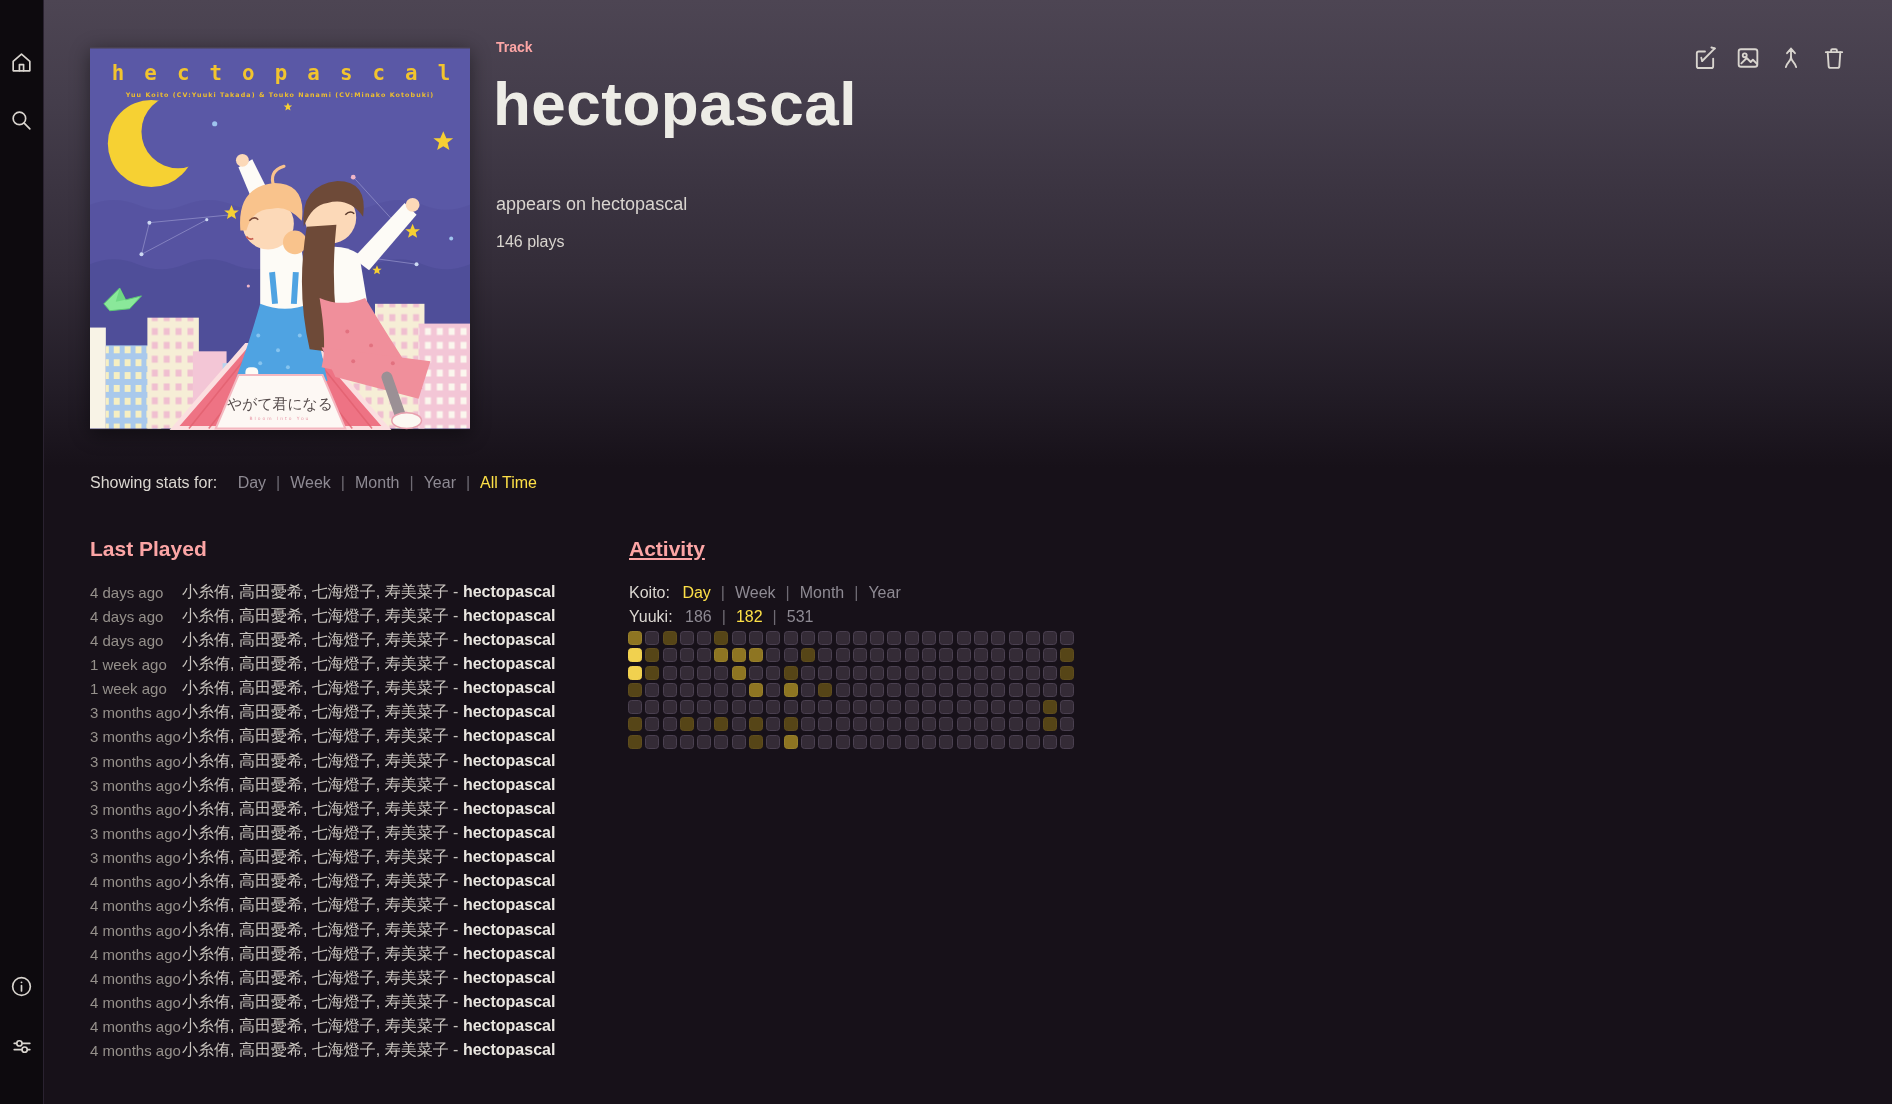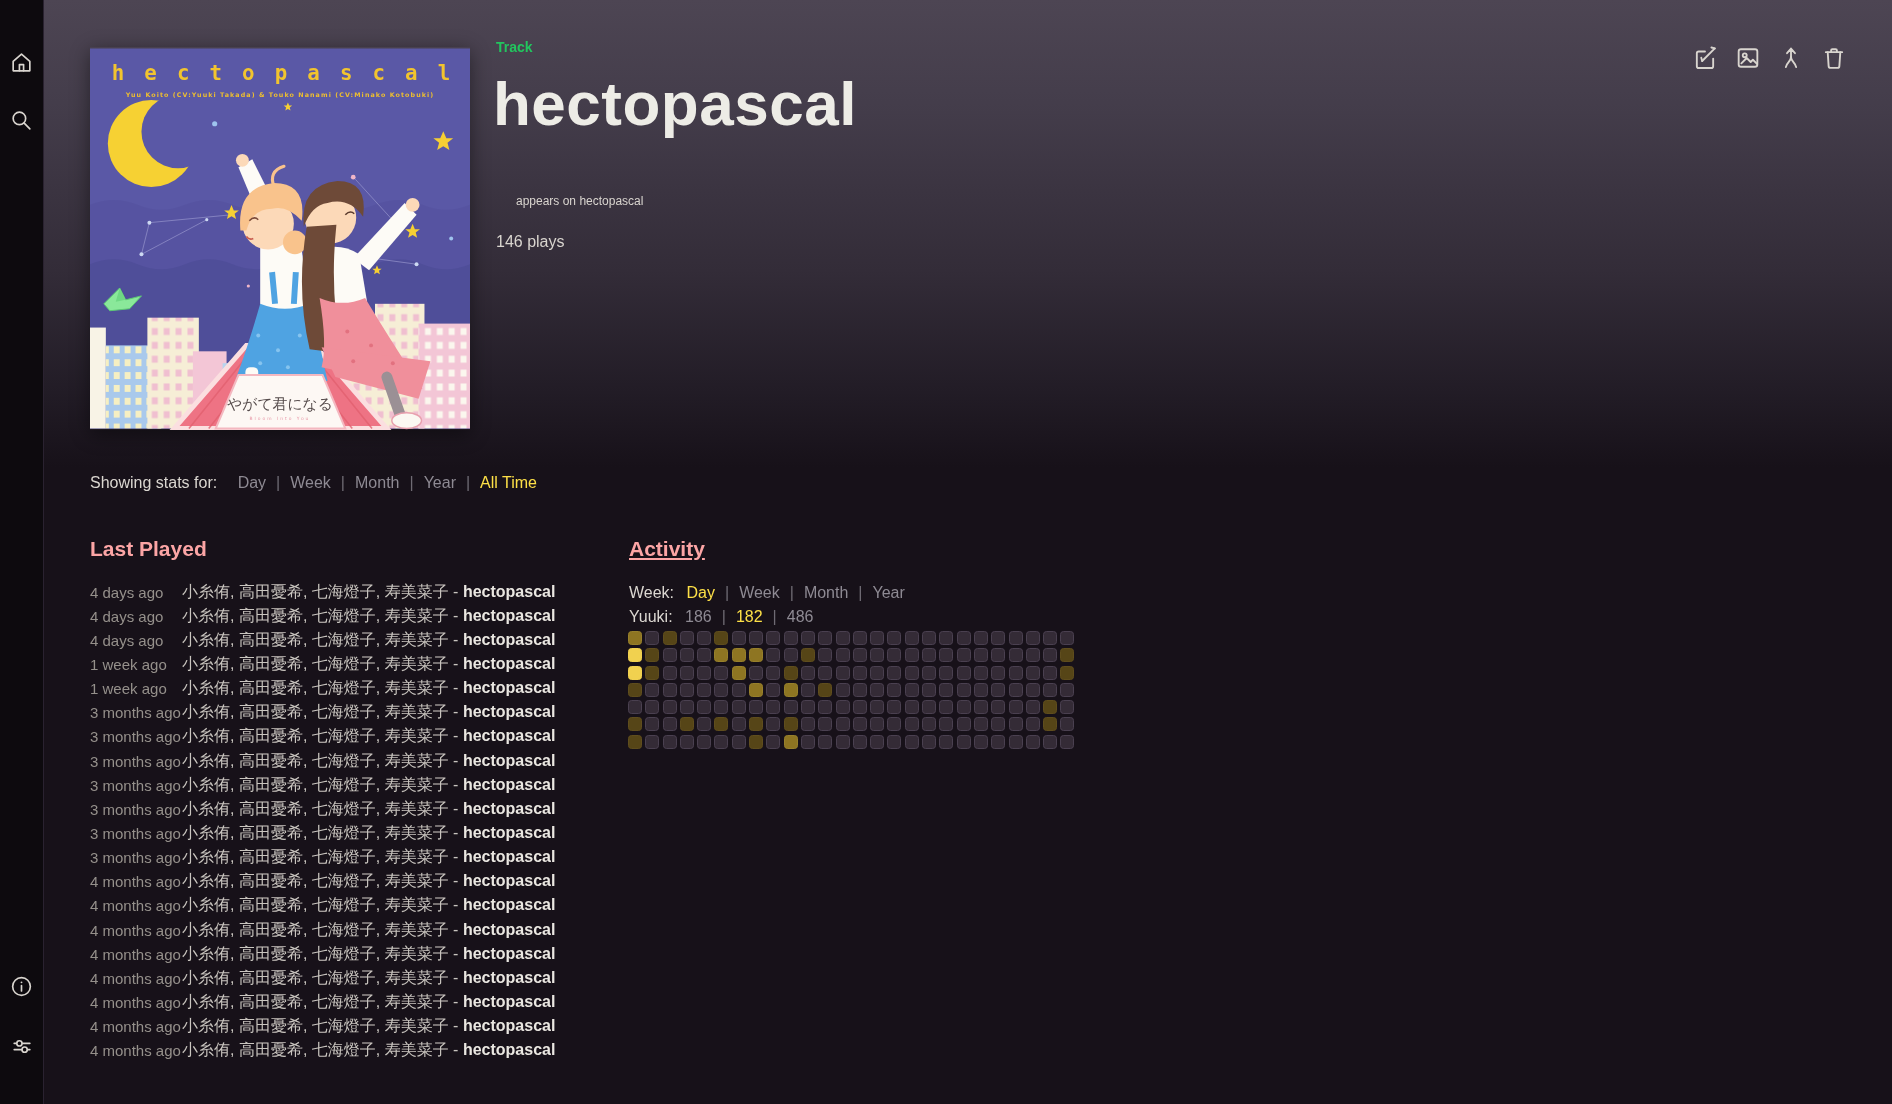--- a/index.html
+++ b/index.html
@@ -32,24 +32,24 @@
 
   
   .album-art {
     position:absolute; left:90px; top:47px; width:380px; height:383px;
     box-shadow:0 4px 18px rgba(0,0,0,.45);
   }
   .album-art svg { width:100%; height:100%; display:block; }
 
   
   .entity-label { position:absolute; left:496px; top:39px;
-    font-size:14px; font-weight:700; color:#22c55e; }
+    font-size:14px; font-weight:700; color:#fca5a5; }
   .page-title  { position:absolute; left:493px; top:68px;
     font-size:62px; font-weight:700; color:#edece6; letter-spacing:.5px; }
-  .appears-on  { position:absolute; left:496px; top:194px; font-size:12px; color:#d9d5cf;margin-left:20px; }
+  .appears-on  { position:absolute; left:496px; top:194px; font-size:18px; color:#d9d5cf; }
   .appears-on .album-link { color:#d9d5cf; cursor:pointer; }
   .plays-count { position:absolute; left:496px; top:233px; font-size:16px; color:#d9d5cf;text-align:center; }
 
   
   .top-actions { position:absolute; top:44px; right:44px; display:flex; gap:15px; }
   .action-icon { width:28px; height:28px; cursor:pointer; }
   .action-icon svg { width:100%; height:100%; stroke:#d9d5cf; fill:none;
                      stroke-width:1.6; stroke-linecap:round; stroke-linejoin:round; }
 
   
@@ -383,25 +383,25 @@
       <span class="lp-track"><span class="artist">小糸侑</span>, <span class="artist">高田憂希</span>, <span class="artist">七海燈子</span>, <span class="artist">寿美菜子</span> - <span class="trackname">hectopascal</span></span>
     </div>
     <div class="lp-row">
       <span class="lp-time">4 months ago</span>
       <span class="lp-track"><span class="artist">小糸侑</span>, <span class="artist">高田憂希</span>, <span class="artist">七海燈子</span>, <span class="artist">寿美菜子</span> - <span class="trackname">hectopascal</span></span>
     </div>
   </div>
 
 <div class="activity-controls">
   <div class="ctrl-row inline-options" id="step-row">
-    <span class="opt-label">Week:</span>
+    <span class="opt-label">Koito:</span>
   <span class="opt selected">Day</span><span class="sep">|</span><span class="opt">Week</span><span class="sep">|</span><span class="opt">Month</span><span class="sep">|</span><span class="opt">Year</span></div>
   <div class="ctrl-row inline-options" id="range-row">
     <span class="opt-label">Yuuki:</span>
-  <span class="opt">186</span><span class="sep">|</span><span class="opt selected">182</span><span class="sep">|</span><span class="opt">486</span></div>
+  <span class="opt">186</span><span class="sep">|</span><span class="opt selected">182</span><span class="sep">|</span><span class="opt">531</span></div>
 </div>
 
 <div class="heatmap" id="heatmap">
     <div class="hm-cell lv2"></div>
     <div class="hm-cell lv0"></div>
     <div class="hm-cell lv1"></div>
     <div class="hm-cell lv0"></div>
     <div class="hm-cell lv0"></div>
     <div class="hm-cell lv1"></div>
     <div class="hm-cell lv0"></div>

